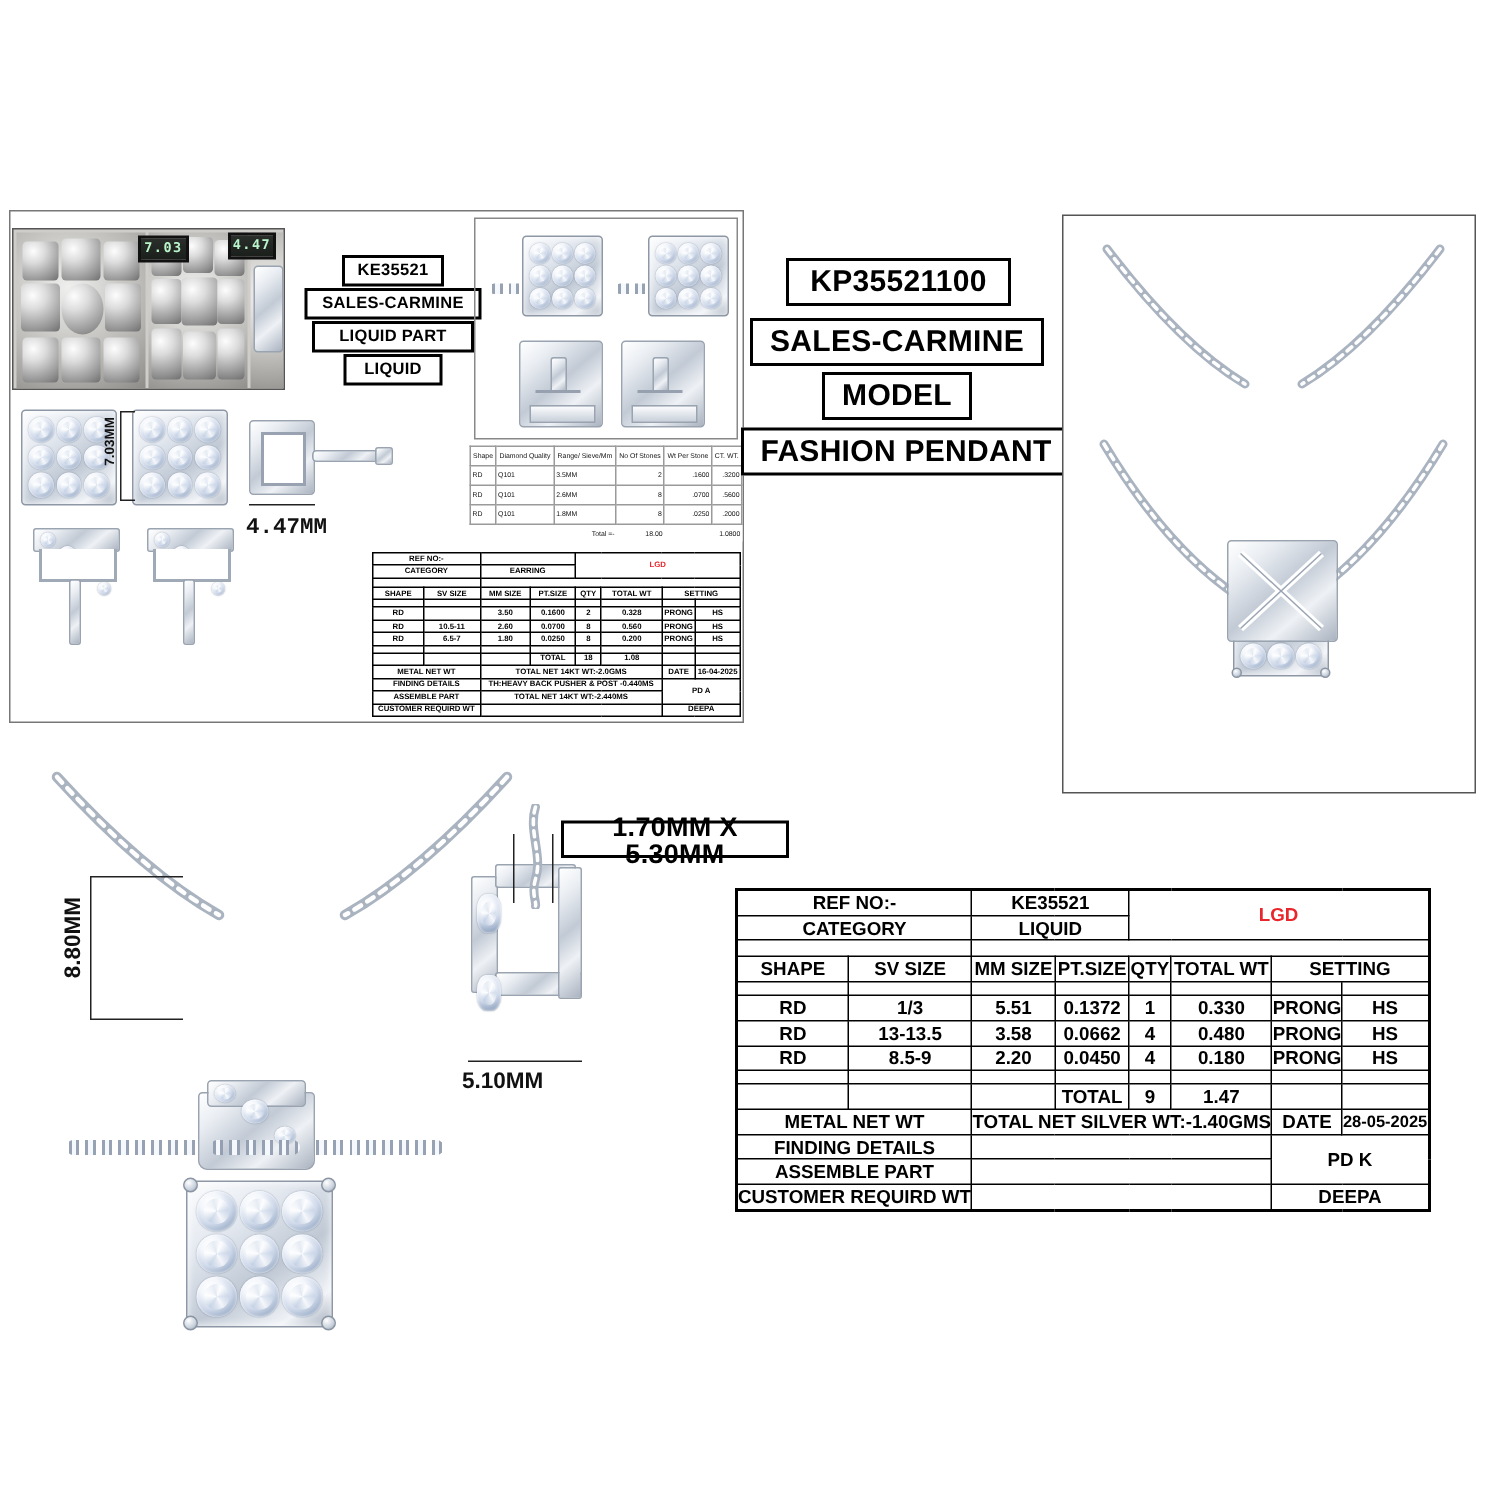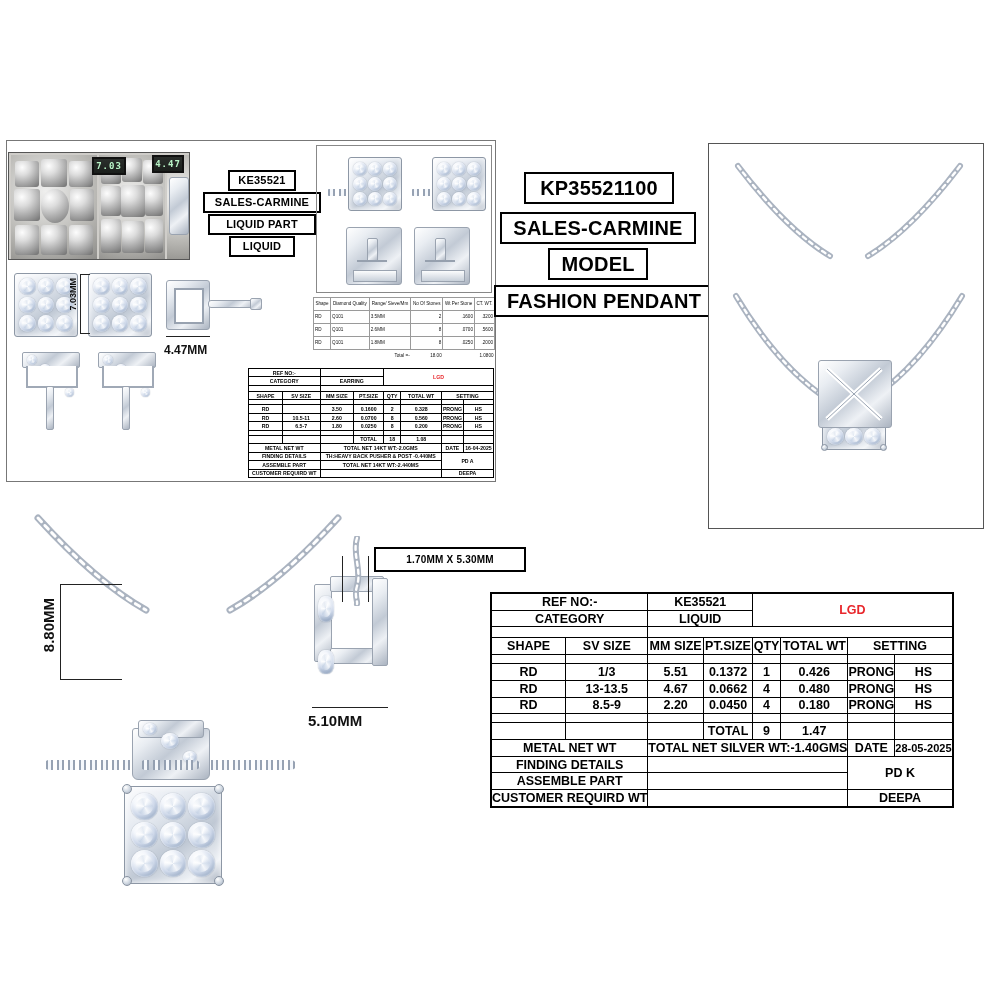--- a/index.html
+++ b/index.html
@@ -245,21 +245,21 @@
   <span>7.03MM</span>
 </div>
 
 <div class="abs" style="left:166px;top:276px;width:96px;height:62px;">
   <div class="abs metal" style="left:0px;top:4px;width:42px;height:48px;border-radius:3px;"></div>
   <div class="abs" style="left:8px;top:12px;width:26px;height:32px;border:2px solid #98a2b0;background:#fff;"></div>
   <div class="abs metal" style="left:42px;top:24px;width:46px;height:6px;border-radius:3px;"></div>
   <div class="abs metal" style="left:84px;top:22px;width:10px;height:10px;border-radius:2px;"></div>
 </div>
 <div class="abs dimline" style="left:166px;top:336px;width:44px;height:1px;"></div>
-<div class="abs dim" style="left:164px;top:343px;font-size:12px;">
+<div class="abs dim" style="left:164px;top:343px;font-size:15px;font-family:Liberation Mono, monospace;">
   <span>4.47MM</span>
 </div>
 
 <div class="abs" style="left:22px;top:352px;width:56px;height:88px;">
   <div class="abs metal" style="left:0;top:0;width:56px;height:14px;border-radius:2px;">
     <div class="abs gem" style="left:4px;top:2px;width:10px;height:10px;"></div>
     <div class="abs gem" style="left:16px;top:1px;width:12px;height:12px;"></div>
     <div class="abs gem" style="left:30px;top:2px;width:10px;height:10px;"></div>
     <div class="abs gem" style="left:42px;top:3px;width:9px;height:9px;"></div>
   </div>
@@ -530,21 +530,21 @@
   <div class="abs metal" style="left:72px;top:50px;width:14px;height:86px;border-radius:2px;"></div>
   <div class="abs gem" style="left:18px;top:68px;width:16px;height:26px;border-radius:40%;"></div>
   <div class="abs gem" style="left:18px;top:96px;width:16px;height:24px;border-radius:40%;"></div>
   <svg class="abs" style="left:42px;top:8px;" width="30" height="70" viewBox="0 0 30 70">
     <path d="M15,2 C10,18 20,34 15,50 C12,60 16,66 15,68" fill="none" stroke="#aab3c0" stroke-width="6" stroke-linecap="round"></path>
     <path d="M15,2 C10,18 20,34 15,50 C12,60 16,66 15,68" fill="none" stroke="#ffffff" stroke-width="2.4" stroke-linecap="round" stroke-dasharray="4 4"></path>
   </svg>
   <div class="abs dimline" style="left:42px;top:28px;width:1px;height:46px;background:#222;"></div>
   <div class="abs dimline" style="left:68px;top:28px;width:1px;height:46px;background:#222;"></div>
 </div>
-<div class="abs boxlbl" style="left:374px;top:547px;width:148px;height:21px;font-size:10px;border-width:2px;">
+<div class="abs boxlbl" style="left:374px;top:547px;width:148px;height:21px;font-size:18px;border-width:2px;">
   <span>1.70MM X 5.30MM</span>
 </div>
 <div class="abs dimline" style="left:312px;top:707px;width:76px;height:1px;"></div>
 <div class="abs dim" style="left:308px;top:712px;font-size:15px;">
   <span>5.10MM</span>
 </div>
 
 <div class="abs" style="left:44px;top:712px;width:252px;height:80px;">
   <div class="abs chain" style="left:0px;top:48px;width:252px;height:10px;"></div>
   <div class="abs metal" style="left:88px;top:16px;width:76px;height:50px;border-radius:3px 3px 6px 6px;"></div>
@@ -590,28 +590,28 @@
           <td></td>
       <td></td>
           <td></td>
     </tr>
     <tr>
       <td>RD</td>
       <td>1/3</td>
       <td>5.51</td>
       <td>0.1372</td>
       <td>1</td>
-      <td>0.426</td>
+      <td>0.330</td>
       <td>PRONG</td>
       <td>HS</td>
     </tr>
     <tr>
       <td>RD</td>
       <td>13-13.5</td>
-      <td>4.67</td>
+      <td>3.58</td>
       <td>0.0662</td>
       <td>4</td>
       <td>0.480</td>
       <td>PRONG</td>
       <td>HS</td>
     </tr>
     <tr>
       <td>RD</td>
       <td>8.5-9</td>
       <td>2.20</td>

